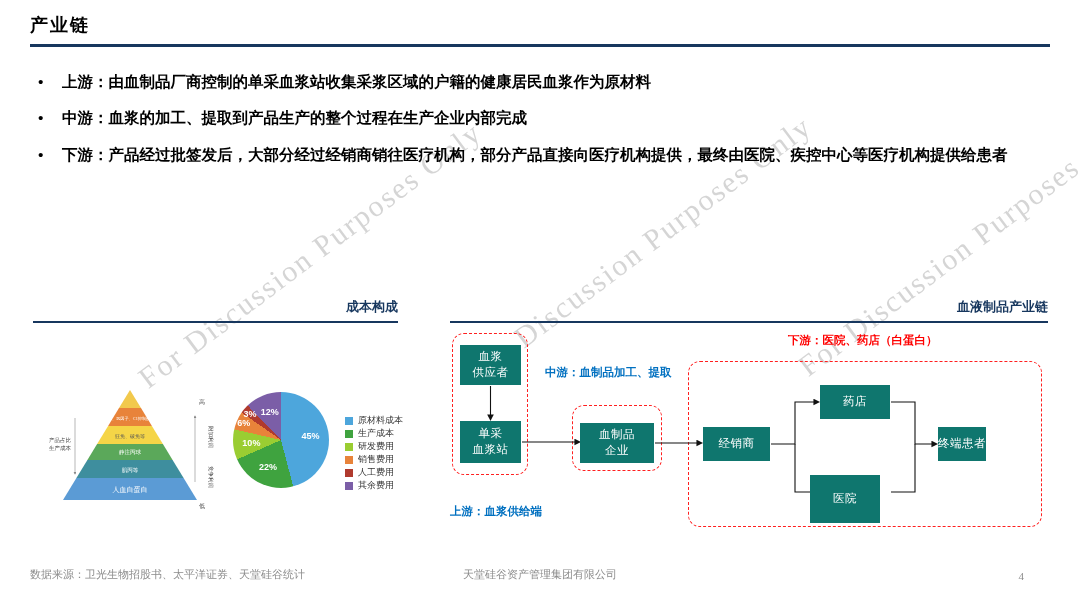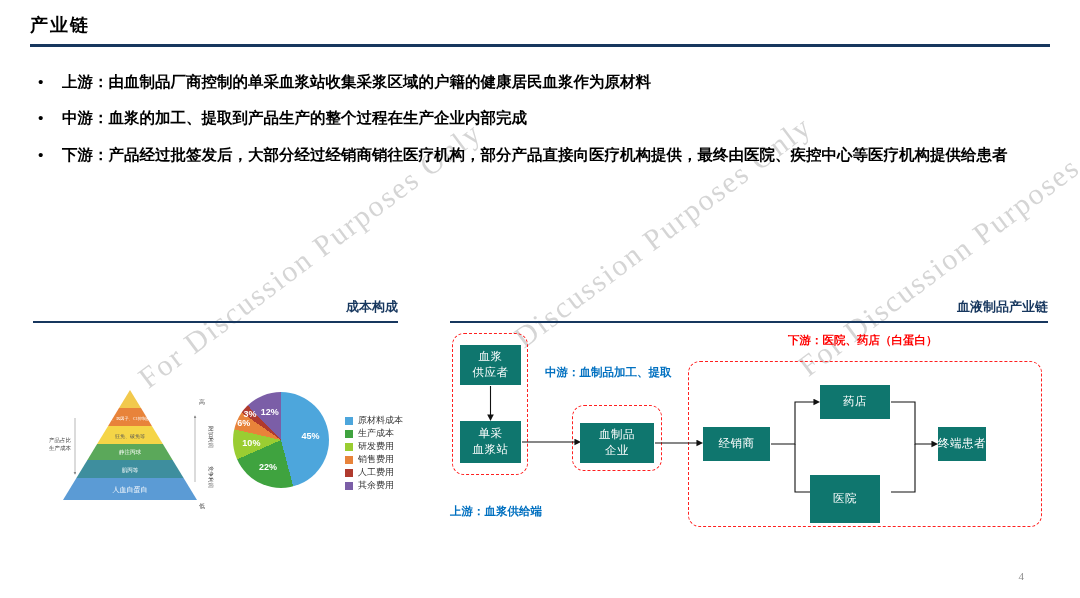--- a/index.html
+++ b/index.html
@@ -179,15 +179,17 @@
       <div class="node" style="left:370px; top:56px;  width:70px; height:34px;">药店</div>
       <div class="node" style="left:360px; top:146px; width:70px; height:48px;">医院</div>
       <div class="node" style="left:488px; top:98px;  width:48px; height:34px;">终端患者</div>
 
       <div class="flow-label red" style="left:338px; top:4px;">下游：医院、药店（白蛋白）</div>
       <div class="flow-label blue" style="left:95px;  top:36px;">中游：血制品加工、提取</div>
       <div class="flow-label blue" style="left:0px;   top:175px;">上游：血浆供给端</div>
     </div>
   </div>
 
+  <div class="footer-source">数据来源：卫光生物招股书、太平洋证券、天堂硅谷统计</div>
+  <div class="footer-company">天堂硅谷资产管理集团有限公司</div>
   <div class="page-number">4</div>
 
 </div>
 
 </body></html>

